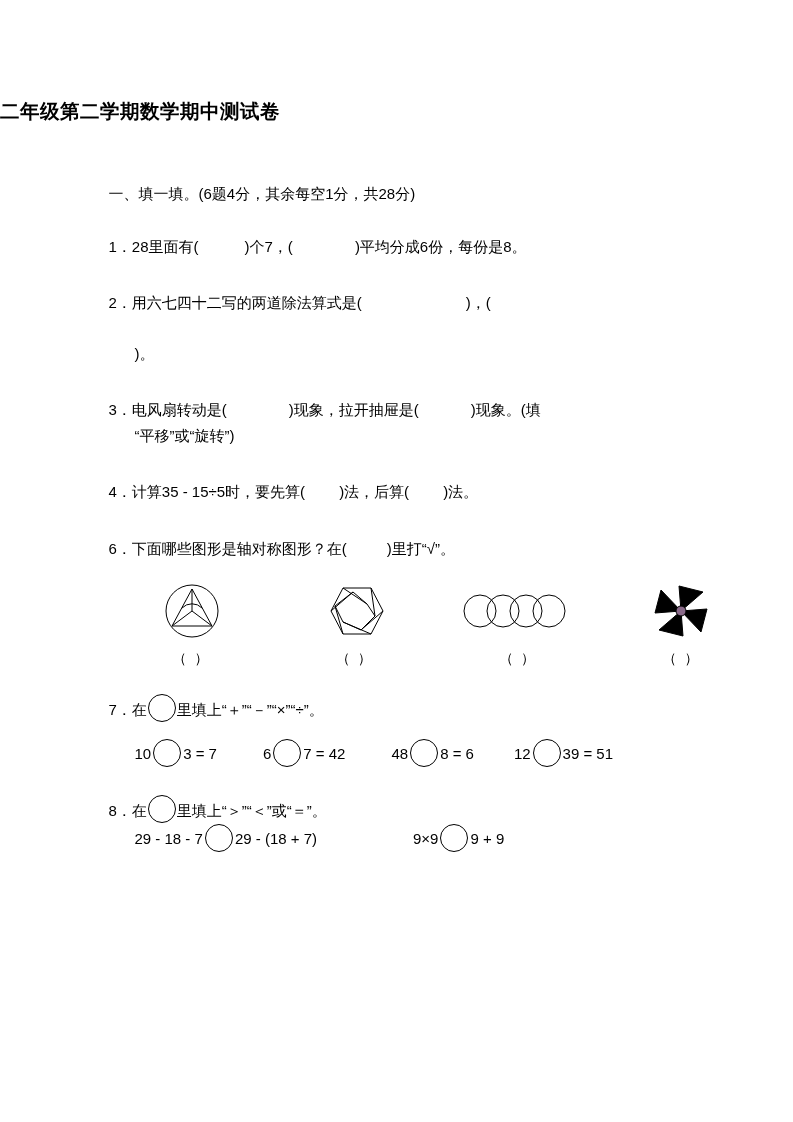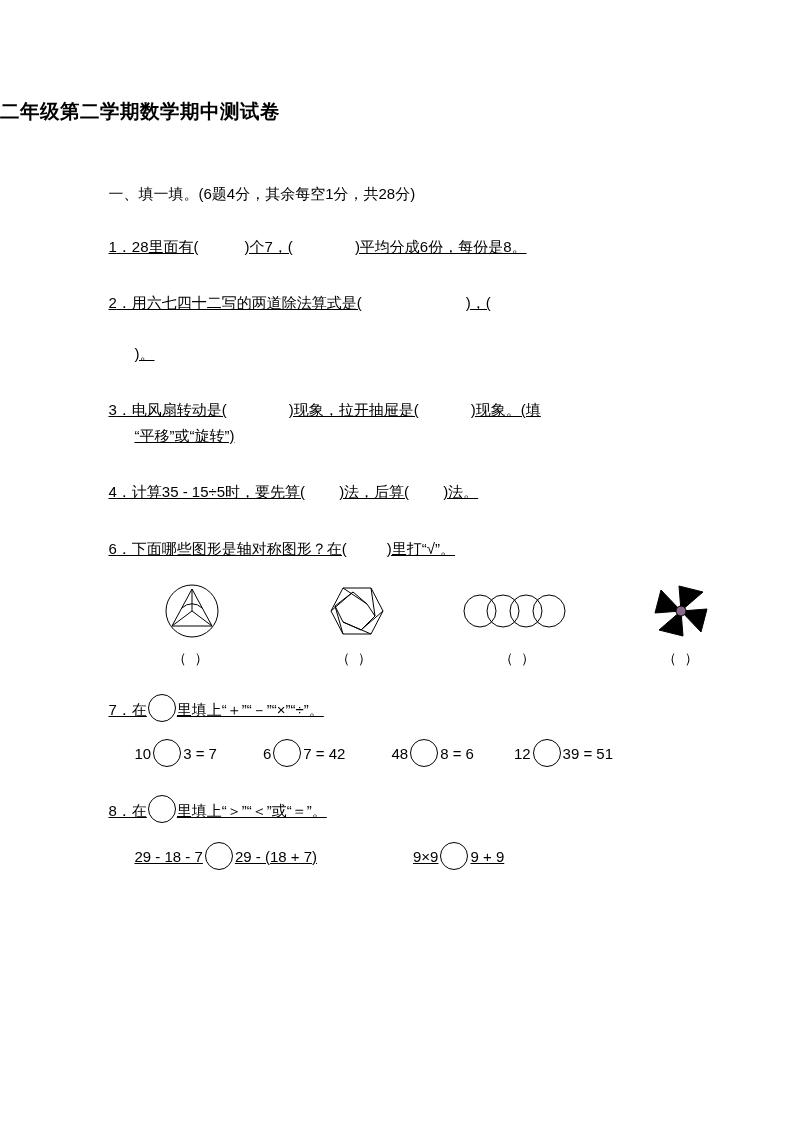--- a/index.html
+++ b/index.html
@@ -39,21 +39,20 @@
   .section-head {
     font-size: 15px;
     margin-top: 60px;
     font-family: "Liberation Sans", "DejaVu Sans", sans-serif;
   }
   .q {
     font-size: 15px;
     margin-top: 30px;
     line-height: 1.75;
     font-family: "Liberation Sans", "DejaVu Sans", sans-serif;
-    text-decoration: underline;
   }
   .q .indent {
     display: block;
     margin-left: 26px;
   }
   
   .figs {
     display: flex;
     margin-top: 18px;
     margin-left: 18px;
@@ -107,26 +106,25 @@
     border: 1px solid #000;
     border-radius: 50%;
     vertical-align: -7px;
     margin: 0 1px;
   }
   .spacer-a { width: 46px; }
   .spacer-b { width: 46px; }
   .spacer-c { width: 40px; }
   .eq8-row {
     display: flex;
-    margin-top: 18px;
+    margin-top: 0;
     margin-left: 26px;
     font-size: 15px;
     font-family: "Liberation Sans", "DejaVu Sans", sans-serif;
     align-items: flex-end;
-    text-decoration: underline;
   }
   .gap-big { width: 96px; }
   .nowrap { white-space: nowrap; }
 </style>
 </head>
 <body>
 
 <div class="page">
 
   <div class="title">二年级第二学期数学期中测试卷</div>

